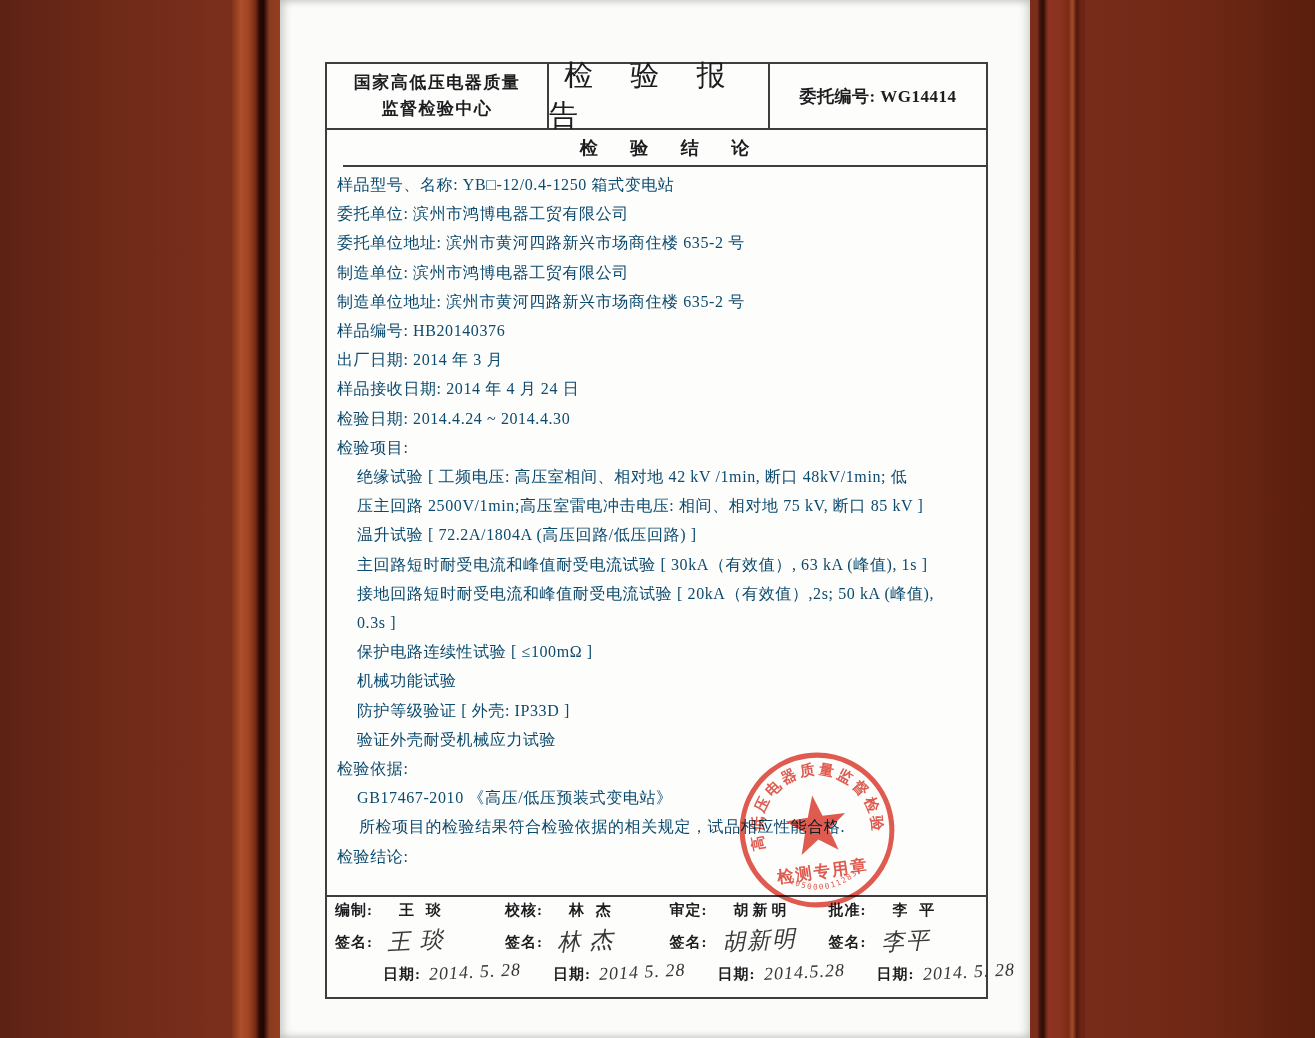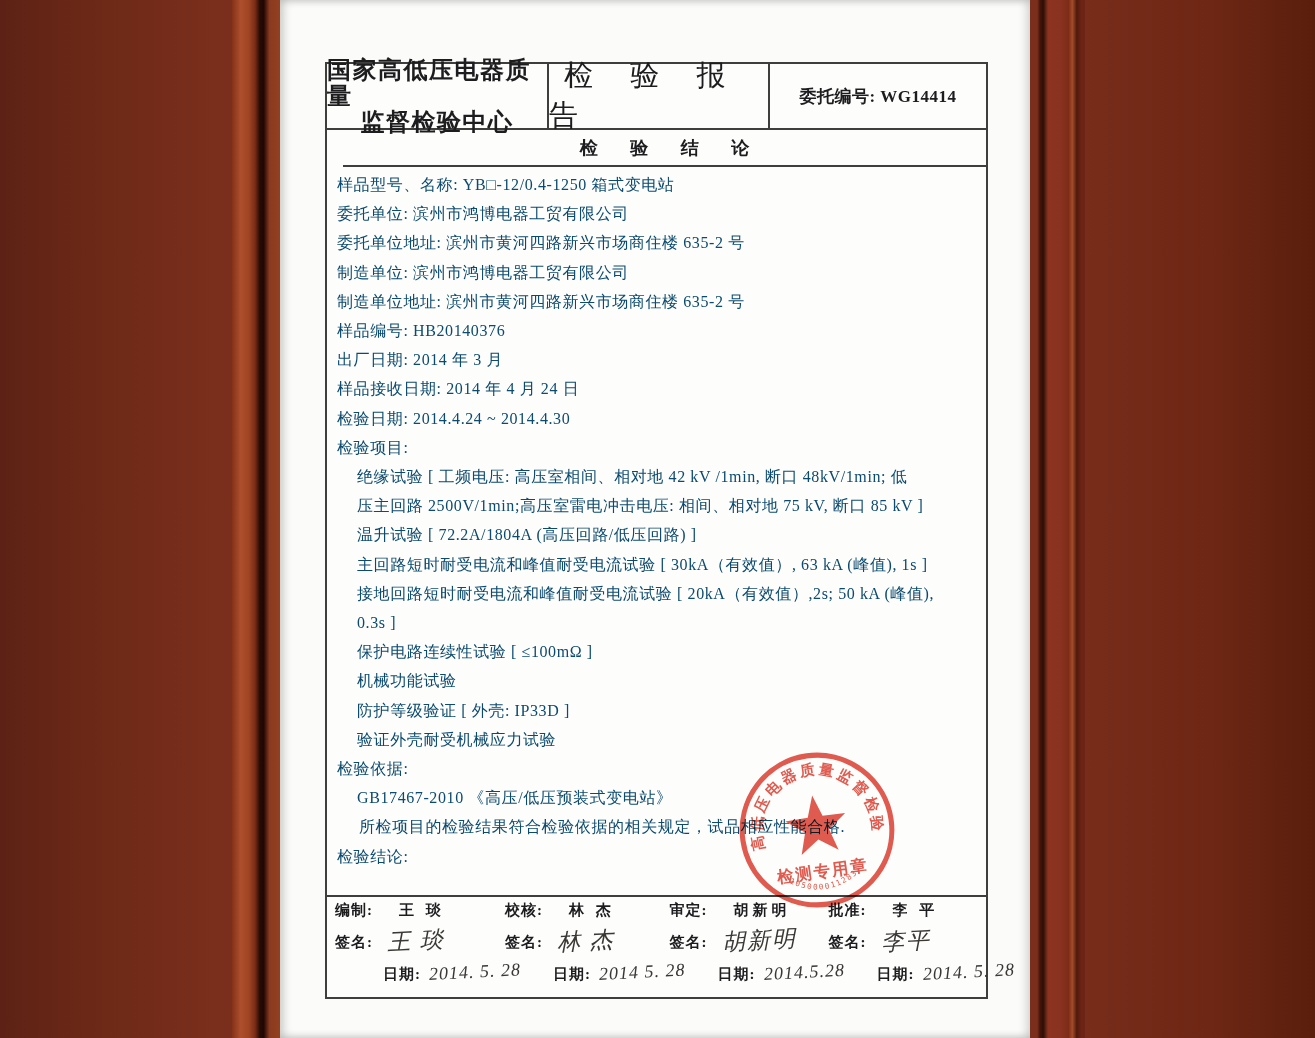--- a/index.html
+++ b/index.html
@@ -22,21 +22,21 @@
     background:#fbfbf9;
     box-shadow:inset 4px 0 8px rgba(0,0,0,.18), inset -4px 0 8px rgba(0,0,0,.14);
   }
   .report-table{
     position:absolute;left:45px;top:62px;width:663px;height:937px;
     border:2px solid #3e3e3c;box-sizing:border-box;background:#fdfdfc;
     display:flex;flex-direction:column;color:#1d1d1f;
   }
   .hdr-row1{height:64px;display:flex;border-bottom:2px solid #3e3e3c;flex:none;}
   .hdr-org{width:220px;border-right:2px solid #3e3e3c;display:flex;flex-direction:column;
-    align-items:center;justify-content:center;font-size:24px;font-weight:bold;
+    align-items:center;justify-content:center;font-size:17px;font-weight:bold;
     line-height:26px;letter-spacing:1.5px;}
   .hdr-title{width:219px;border-right:2px solid #3e3e3c;display:flex;align-items:center;
     justify-content:center;font-size:29px;font-weight:normal;letter-spacing:15px;text-indent:15px;}
   .hdr-comm{flex:1;display:flex;align-items:center;justify-content:center;
     font-size:17px;font-weight:bold;letter-spacing:.5px;}
   .hdr-row2{height:35px;flex:none;border-bottom:2px solid #3e3e3c;display:flex;
     align-items:center;justify-content:center;font-size:18px;font-weight:bold;
     letter-spacing:14px;text-indent:14px;margin-left:16px;}
   .body-block{flex:1;padding:3px 8px 0 10px;overflow:hidden;}
   .bline{font-size:16px;line-height:29.2px;letter-spacing:.6px;white-space:nowrap;color:#0c4a6e;}

